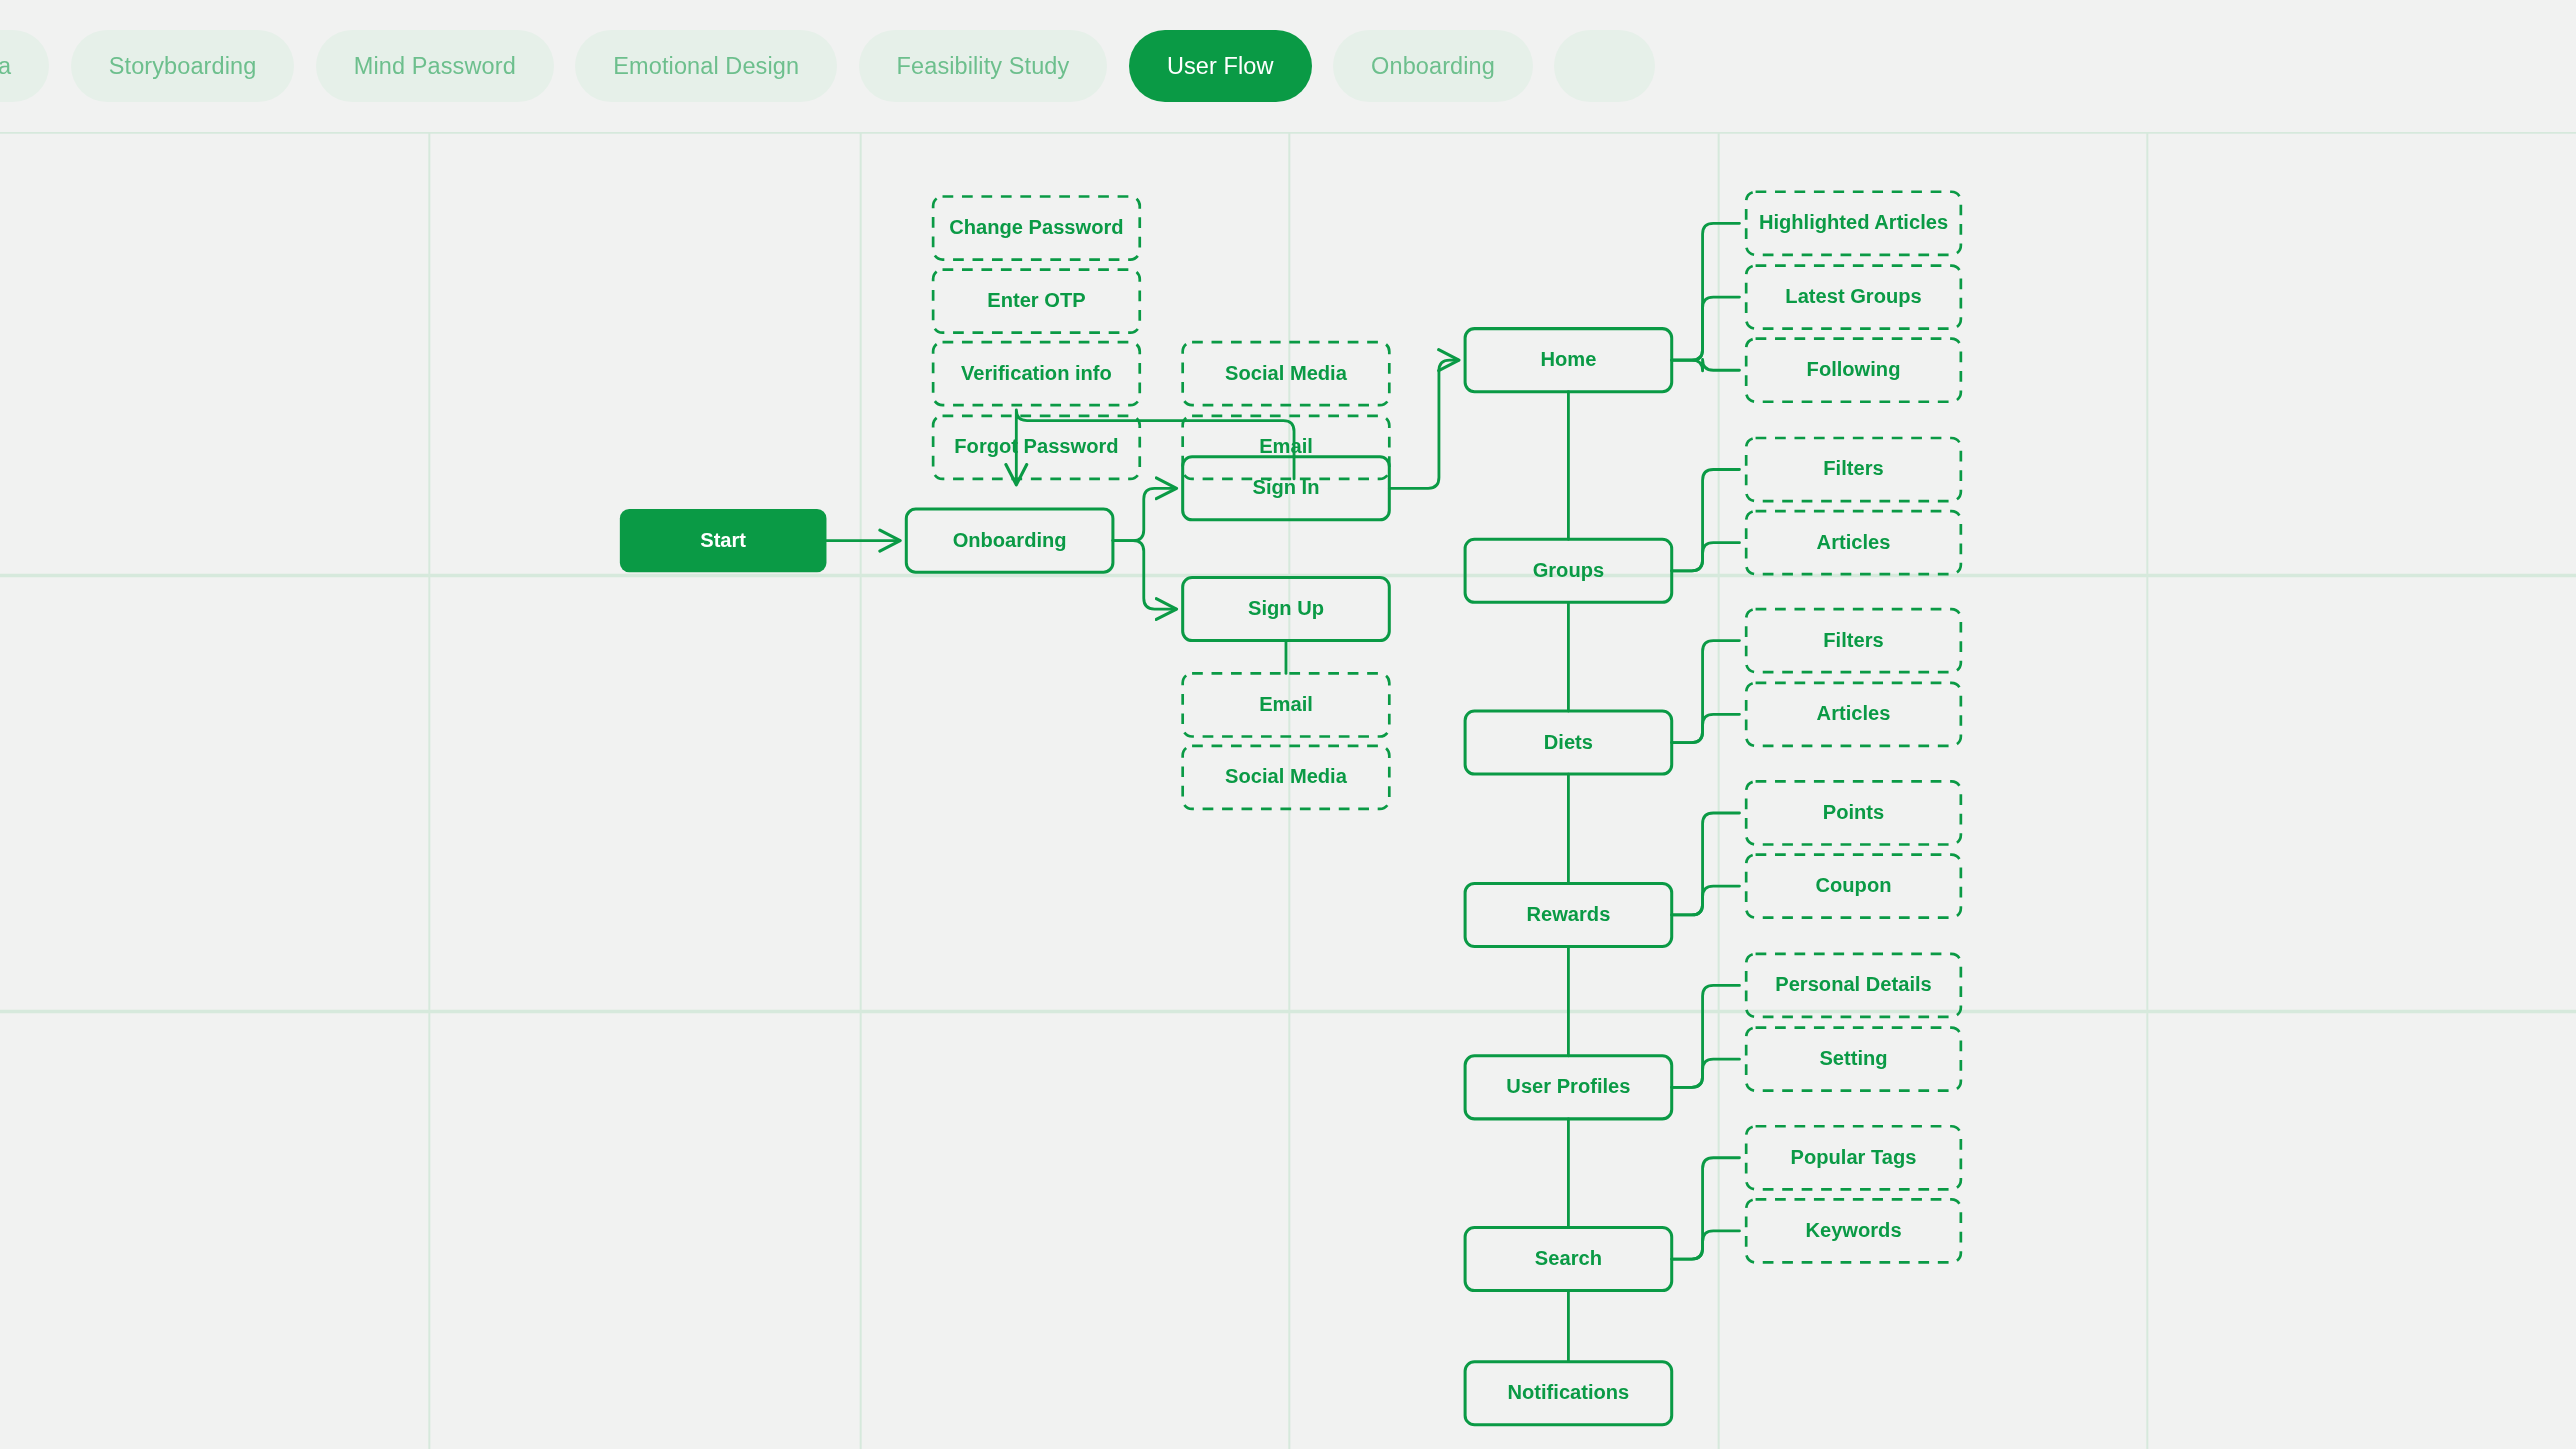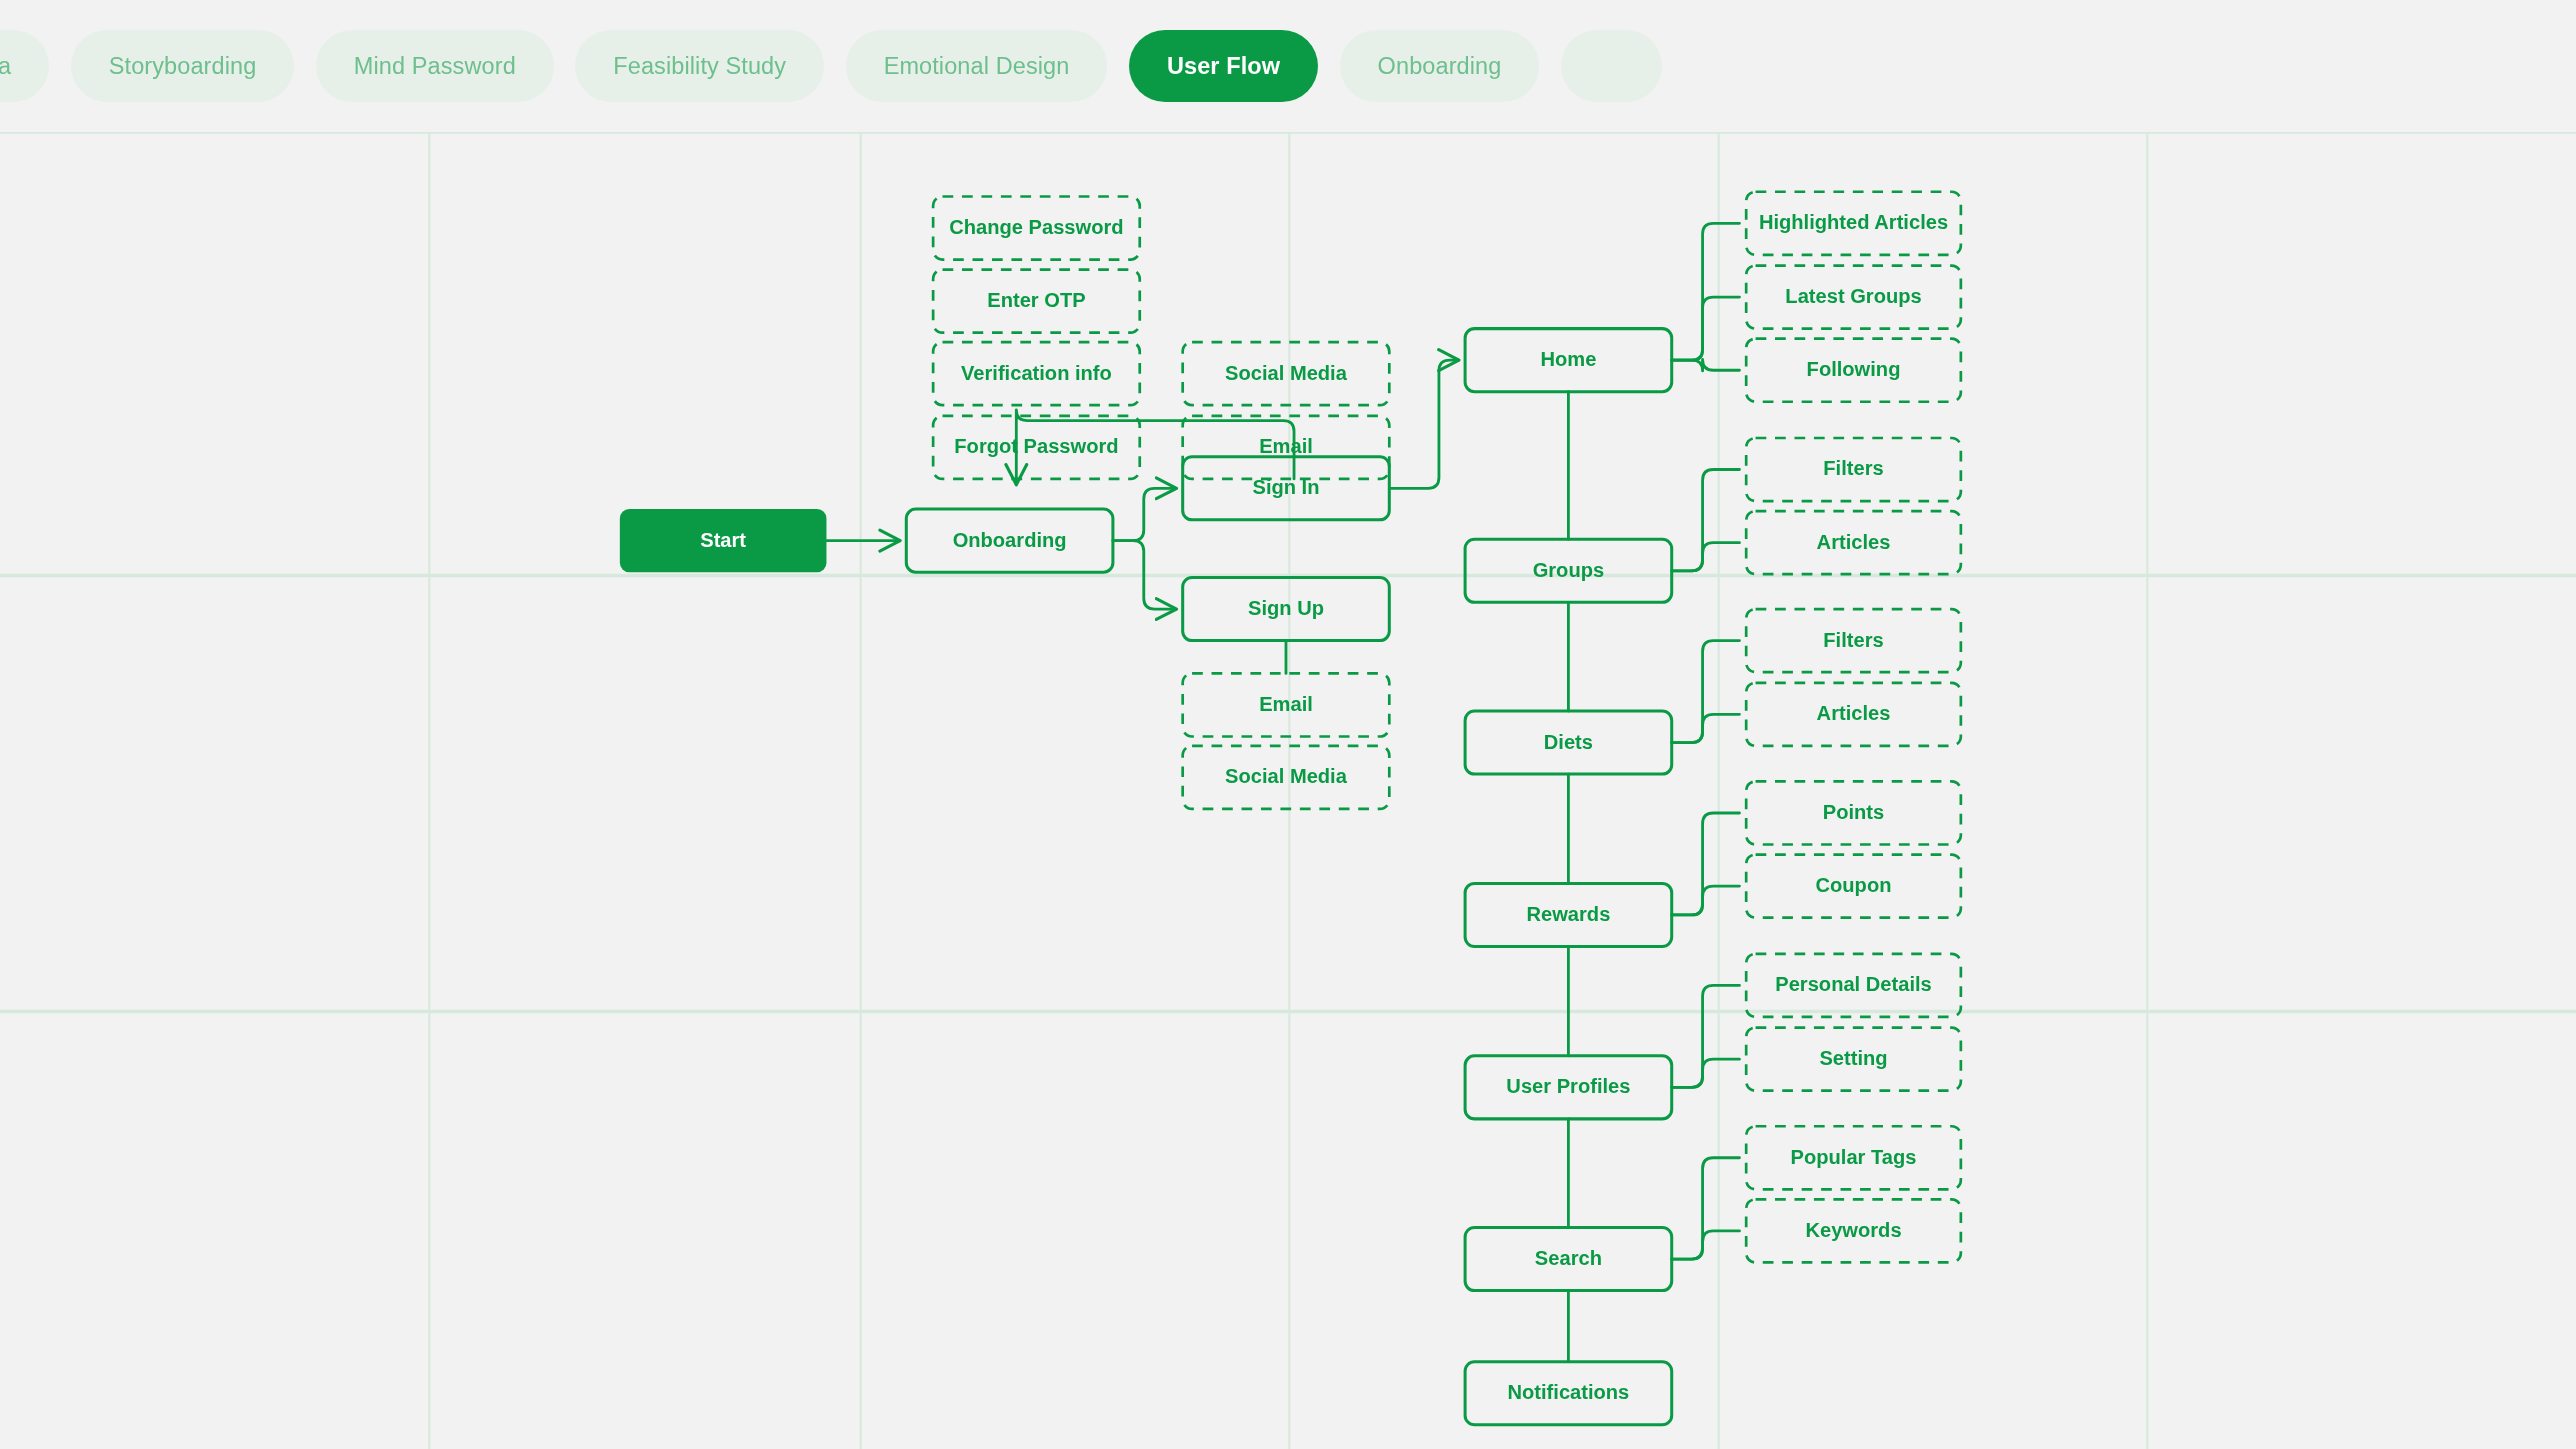--- a/index.html
+++ b/index.html
@@ -51,21 +51,21 @@
     justify-content: center;
     padding: 0 38px;
     box-sizing: border-box;
     letter-spacing: 0.1px;
     user-select: none;
     cursor: pointer;
   }
   .tab.active {
     background: #0a9a45;
     color: #ffffff;
-    font-weight: 700;
+    font-weight: 400;
   }
 
   
   #canvas {
     position: absolute;
     left: 0; top: 132px;
     width: 2576px;
     height: 1317px;
     background: #f1f2f1;
     overflow: hidden;
@@ -94,24 +94,24 @@
         <div class="tab">
           <span>Persona</span>
         </div>
         <div class="tab">
           <span>Storyboarding</span>
         </div>
         <div class="tab">
           <span>Mind Password</span>
         </div>
         <div class="tab">
+          <span>Emotional Design</span>
+        </div>
+        <div class="tab">
           <span>Feasibility Study</span>
-        </div>
-        <div class="tab">
-          <span>Emotional Design</span>
         </div>
         <div class="tab active">
           <span>User Flow</span>
         </div>
         <div class="tab">
           <span>Onboarding</span>
         </div>
         <div class="tab" style="width: 101px;">
           <span></span>
         </div>

